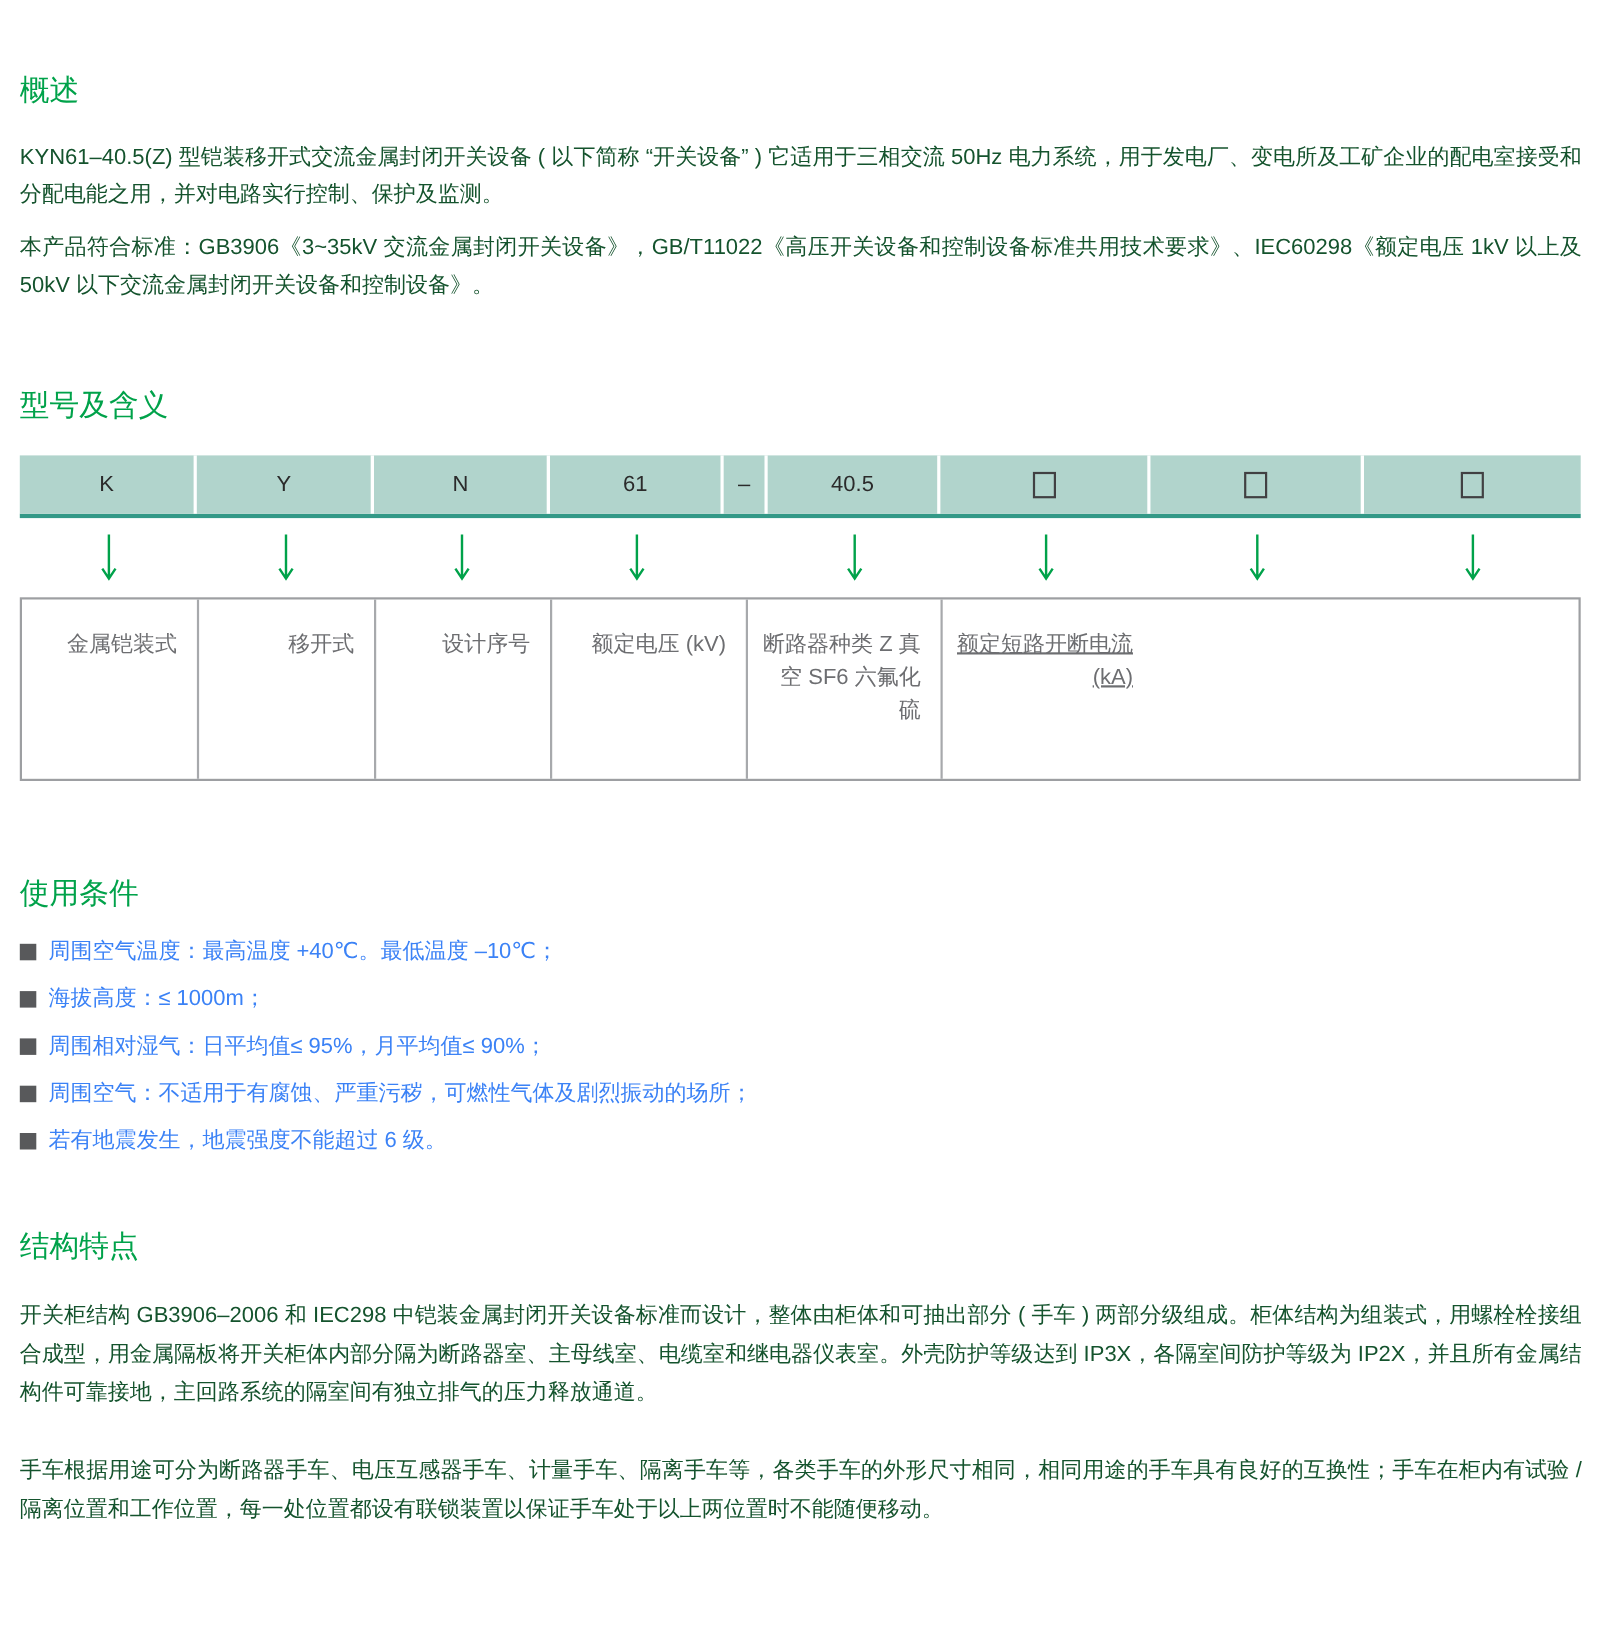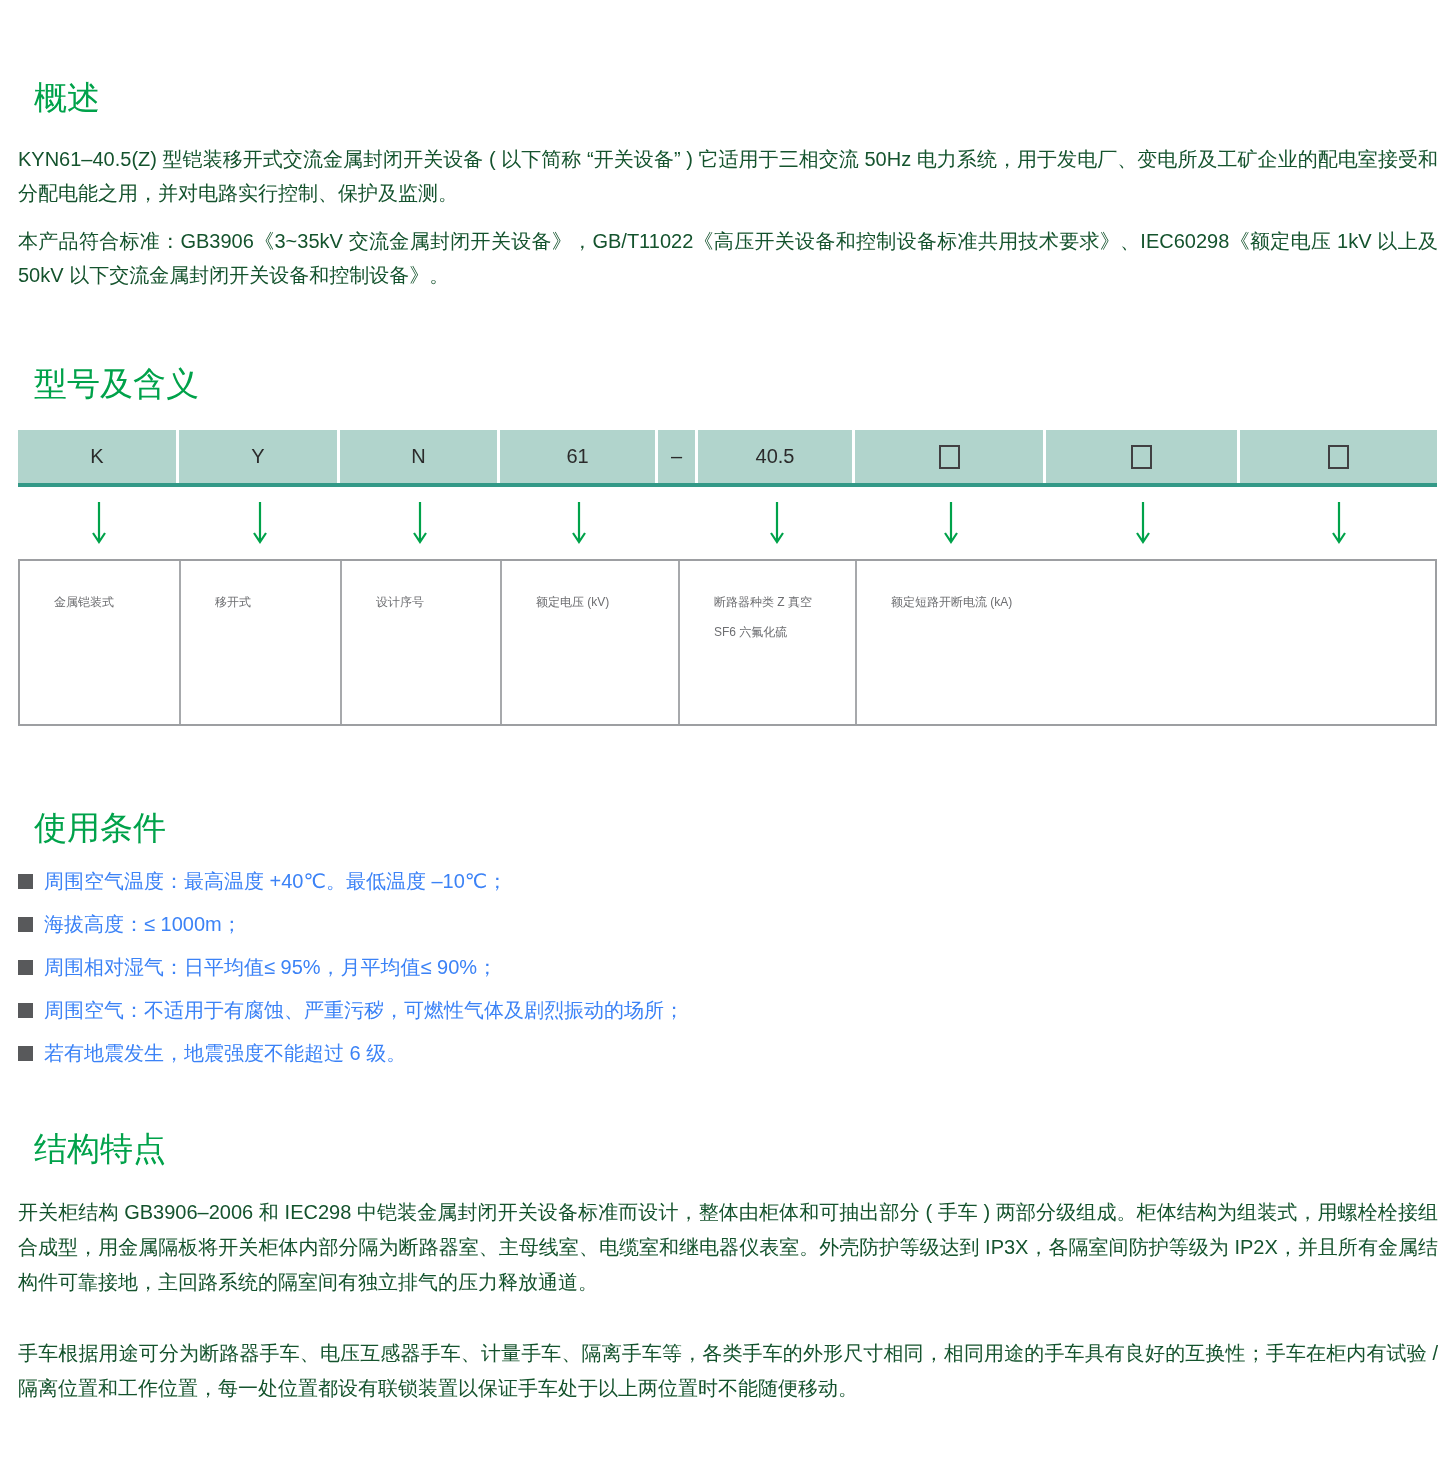--- a/index.html
+++ b/index.html
@@ -5,24 +5,24 @@
   html, body { margin: 0; padding: 0; background: #ffffff; }
   body {
     width: 1456px;
     min-height: 1483px;
     box-sizing: border-box;
     padding: 66px 18px 60px 18px;
     font-family: "Liberation Sans", "DejaVu Sans", sans-serif;
     color: #58595b;
   }
   .section-title {
-    font-size: 33px;
+    font-size: 27px;
     font-weight: 500;
     color: #00a24a;
-    margin: 16px;
+    margin: 0;
     line-height: 32px;
   }
   .body-para {
     font-size: 20px;
     line-height: 34px;
     color: #14532d;
     text-align: justify;
     margin: 0;
   }
   
@@ -65,27 +65,27 @@
   .meaning-row {
     display: grid;
     grid-template-columns: 161px 161px 160px 178px 177px 191px 194px 197px;
     border: 2px solid #9d9fa2;
     box-sizing: border-box;
     height: 167px;
   }
   .meaning-cell {
     box-sizing: border-box;
     border-right: 2px solid #a7a9ac;
-    padding: 26px 18px 0 34px;
-    text-align: left;
-    font-size: 12px;
+    padding: 26px 18px 0 10px;
+    text-align: right;
+    font-size: 20px;
     line-height: 30px;
     color: #6d6e71;
   }
-  .meaning-cell:last-child { border-right: none; }
+  .meaning-cell:last-child { border-right: none; text-decoration: underline; }
   
   .conditions { margin-top: 86px; }
   .conditions ul {
     list-style: none;
     margin: 26px 0 0 0;
     padding: 0;
   }
   .conditions li {
     display: flex;
     align-items: flex-start;

